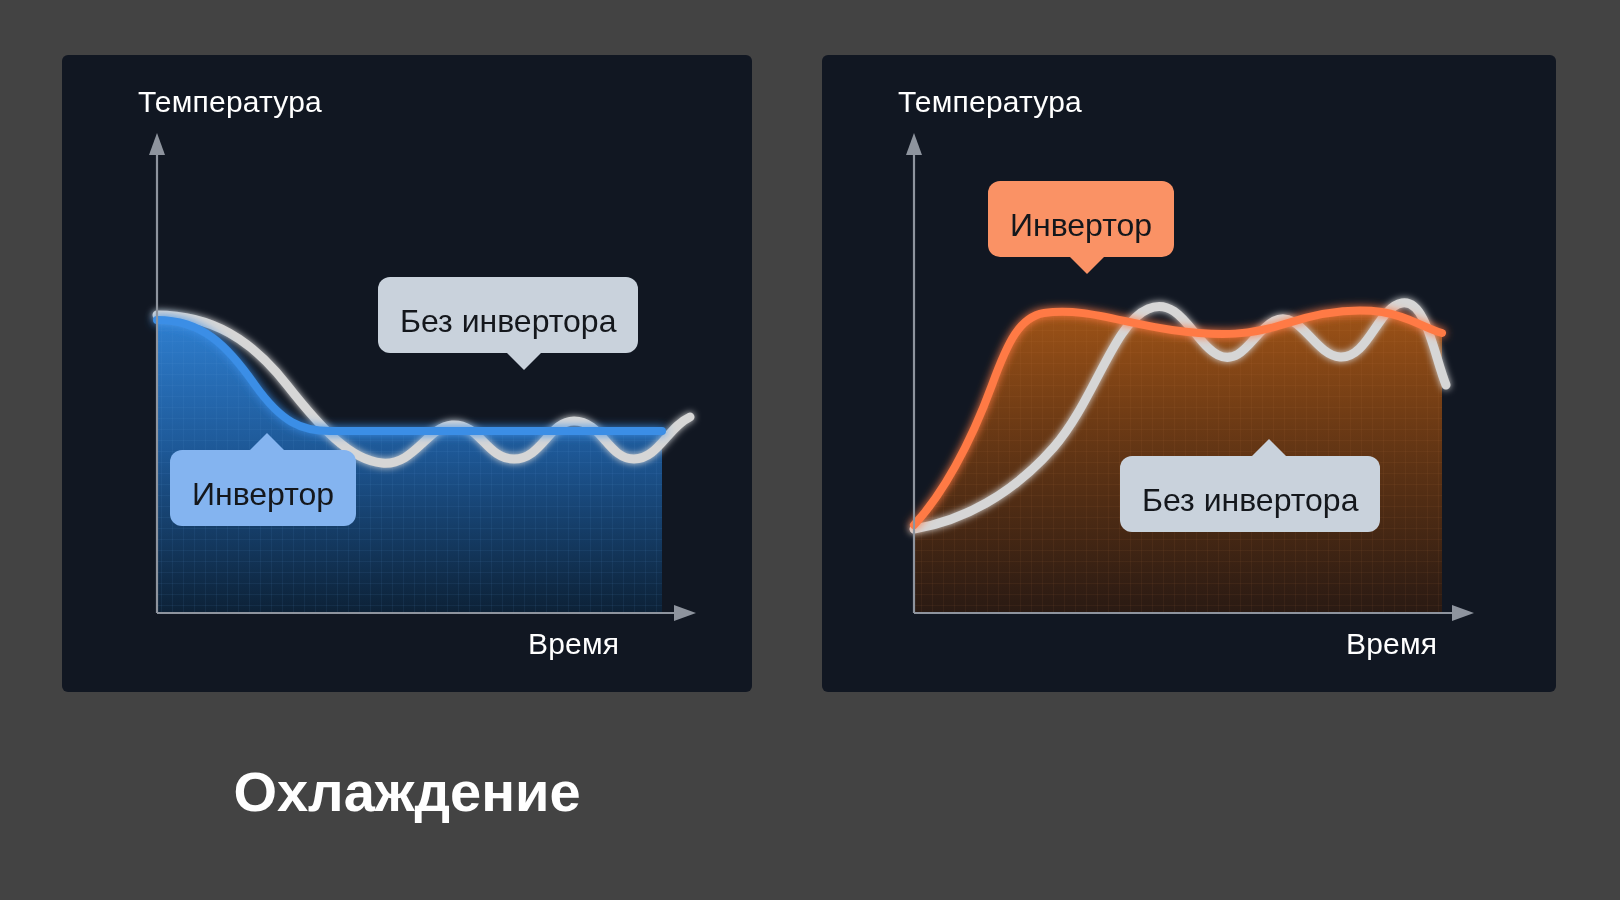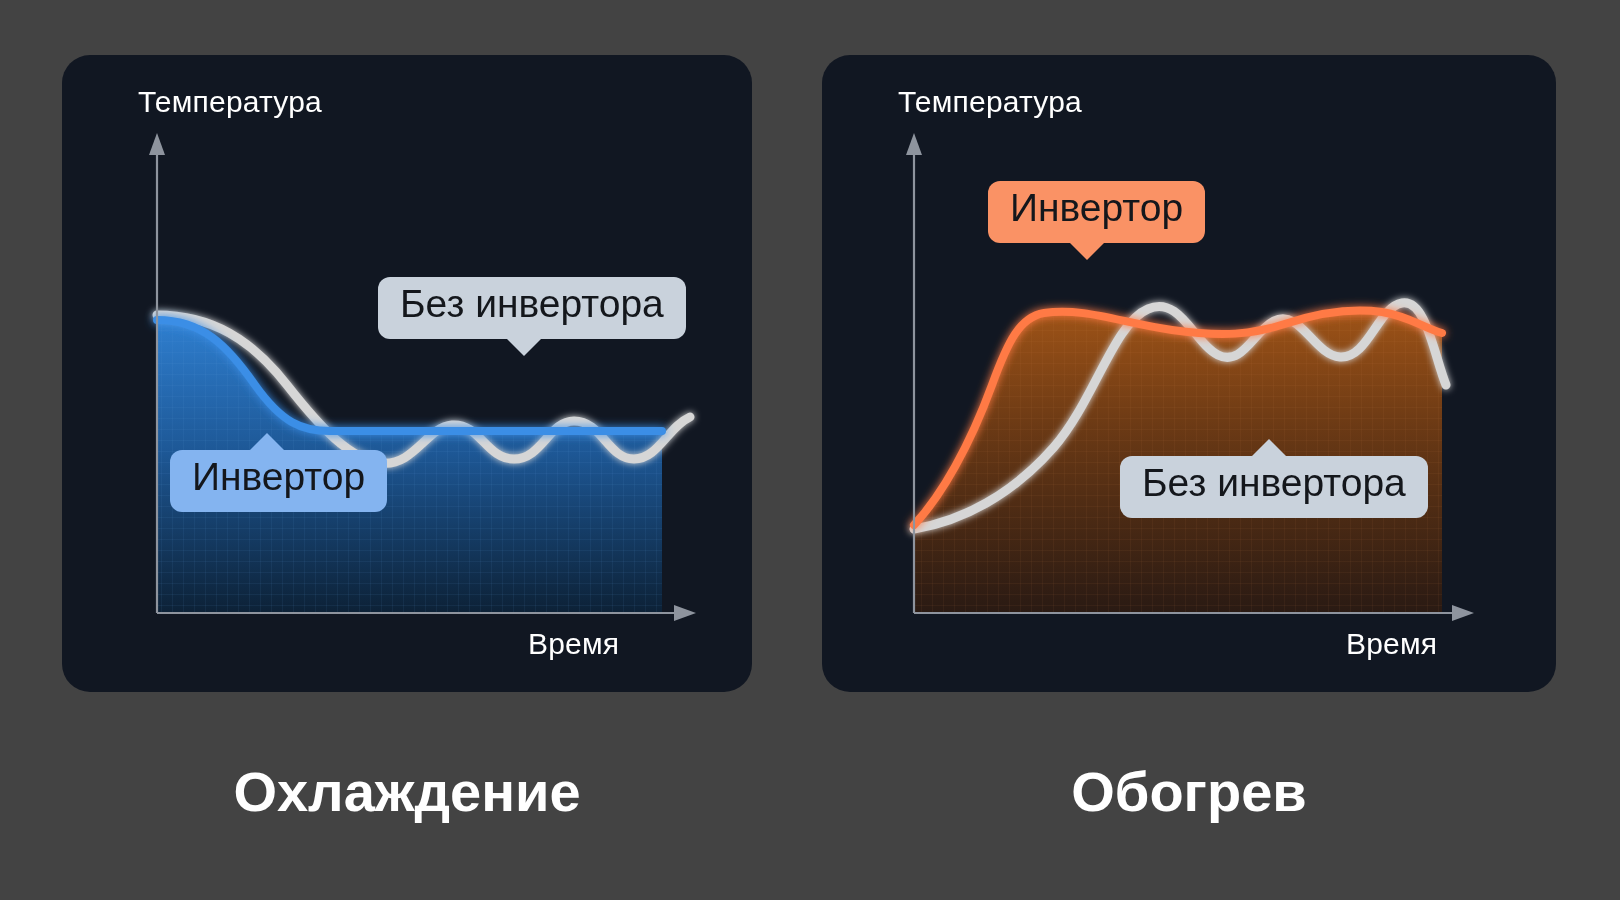--- a/index.html
+++ b/index.html
@@ -6,40 +6,40 @@
   html,body {
     width:1620px; height:900px;
     background:#434343;
     font-family:"Liberation Sans", sans-serif;
     overflow:hidden;
   }
   .stage { position:relative; width:1620px; height:900px; }
 
   .panel {
     position:absolute;
-    border-radius:28px;
+    border-radius:6px;
     overflow:hidden;
   }
   .panel-inner { position:absolute; inset:0; }
 
   .chart-svg { position:absolute; left:0; top:0; }
 
   .axis-title {
     position:absolute;
     color:#ffffff;
     font-size:30px;
     letter-spacing:0.2px;
     white-space:nowrap;
   }
 
   .badge {
     position:absolute;
     border-radius:12px;
-    padding:7px 22px 14px 22px;
-    font-size:39px;
+    padding:28px 22px 14px 22px;
+    font-size:32px;
     color:#14171c;
     white-space:nowrap;
     line-height:1.05;
   }
   .badge .tip {
     position:absolute;
     width:0; height:0;
     border-left:17px solid transparent;
     border-right:17px solid transparent;
   }
@@ -234,15 +234,14 @@
       <div class="badge tip-up" style="left:298px; top:401px; background:#c9d2dc;">
         <span>Без инвертора</span>
         <span class="tip" style="left:132px; border-bottom:17px solid #c9d2dc;"></span>
       </div>
 
     </div>
   </div>
 
   <div class="panel-caption" style="left:62px; top:735px; width:690px;">Охлаждение</div>
 
-  <div class="panel-caption" style="left:822px; top:735px; width:734px;">Обогрев</div>
 
 </div>
 
 </body></html>

